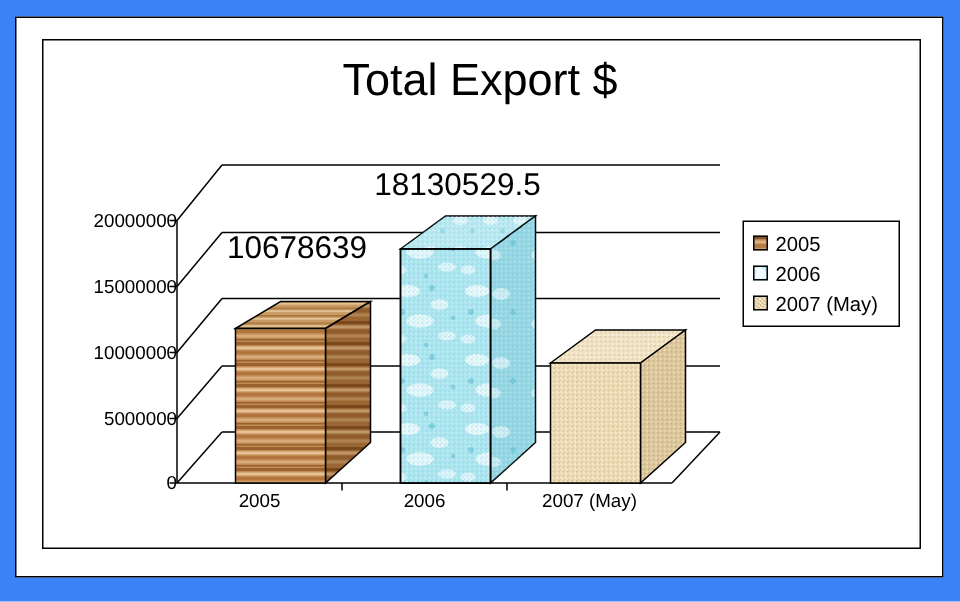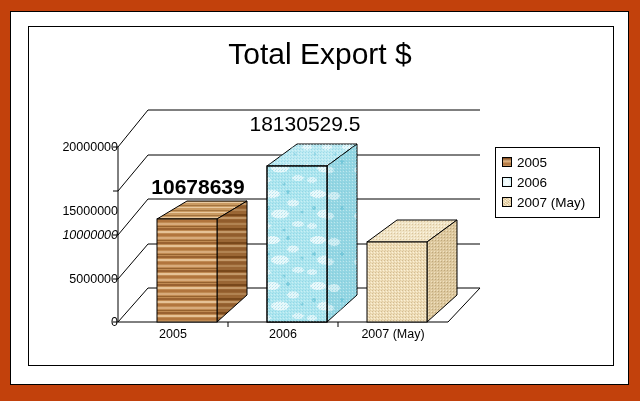--- a/index.html
+++ b/index.html
@@ -12,21 +12,21 @@
     height: 401px;
     font-family: "Liberation Sans", sans-serif;
     overflow: hidden;
   }
 
   
   #chart-window {
     position: absolute;
     left: 0; top: 0;
     width: 640px; height: 401px;
-    background: #c2410c;
+    background: #3b82f6;
   }
   #outer-frame {
     position: absolute;
     left: 10px; top: 11px;
     width: 619px; height: 374px;
     border: 1px solid #000000;
     box-sizing: border-box;
     background: #ffffff;
   }
   #plot-frame {
@@ -231,22 +231,22 @@
     </g>
 
     <g stroke="#000000" stroke-width="1">
       <line x1="228" y1="322" x2="228" y2="327"></line>
       <line x1="338" y1="322" x2="338" y2="327"></line>
     </g>
   </svg>
 
   <div id="y-axis-labels">
     <div class="ytick" style="top:141px;">20000000</div>
-    <div class="ytick" style="top:185px;margin-top:20px;">15000000</div>
-    <div class="ytick" style="top:229px;font-style:italic;">10000000</div>
+    <div class="ytick" style="top:185px;">15000000</div>
+    <div class="ytick" style="top:229px;">10000000</div>
     <div class="ytick" style="top:273px;">5000000</div>
     <div class="ytick" style="top:316px;">0</div>
   </div>
 
   <div>
     <div class="bar-face tex-wood-top" style="left:157px; top:207px; width:60px; height:1px;
                 clip-path: polygon(0 0, 0 0, 0 0);"></div>
     <svg style="position:absolute; left:150px; top:200px; width:100px; height:130px;">
       <defs>
         <pattern id="woodFrontPat" patternUnits="userSpaceOnUse" width="60" height="14">
@@ -346,21 +346,21 @@
       </defs>
 
       <polygon points="7,27 37,5 97,5 67,27" fill="url(#sandTopPat)" stroke="#000000" stroke-width="1"></polygon>
 
       <polygon points="67,27 97,5 97,80 67,107" fill="url(#sandSidePat)" stroke="#000000" stroke-width="1"></polygon>
 
       <rect x="7" y="27" width="60" height="80" fill="url(#sandFrontPat)" stroke="#000000" stroke-width="1"></rect>
     </svg>
   </div>
 
-  <div class="datalabel" style="left:138px; top:175px; width:120px;font-weight:bold;">10678639</div>
+  <div class="datalabel" style="left:138px; top:154px; width:120px;">10678639</div>
   <div class="datalabel" style="left:240px; top:112px; width:130px;">18130529.5</div>
 
   <div id="x-axis-labels">
     <div class="xtick" style="left:0px;   width:110px;">2005</div>
     <div class="xtick" style="left:110px; width:110px;">2006</div>
     <div class="xtick" style="left:215px; width:120px;">2007 (May)</div>
   </div>
 
   <div id="legend">
     <div class="legend-row">

